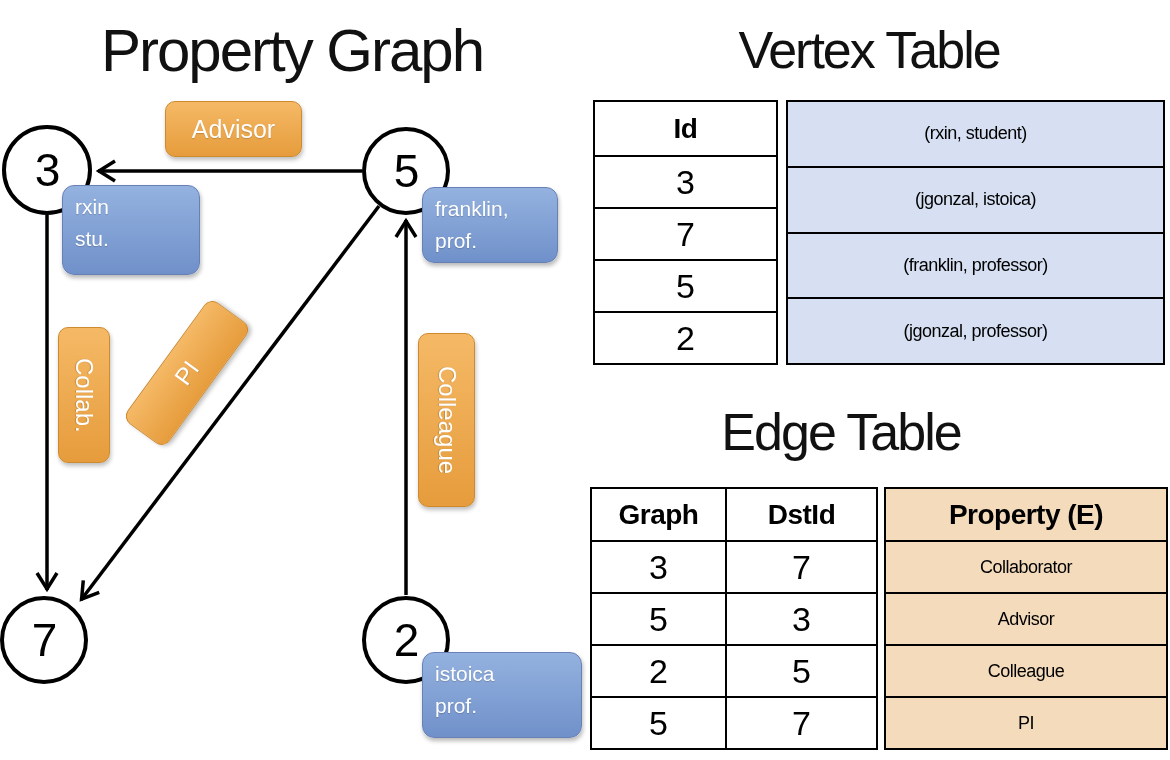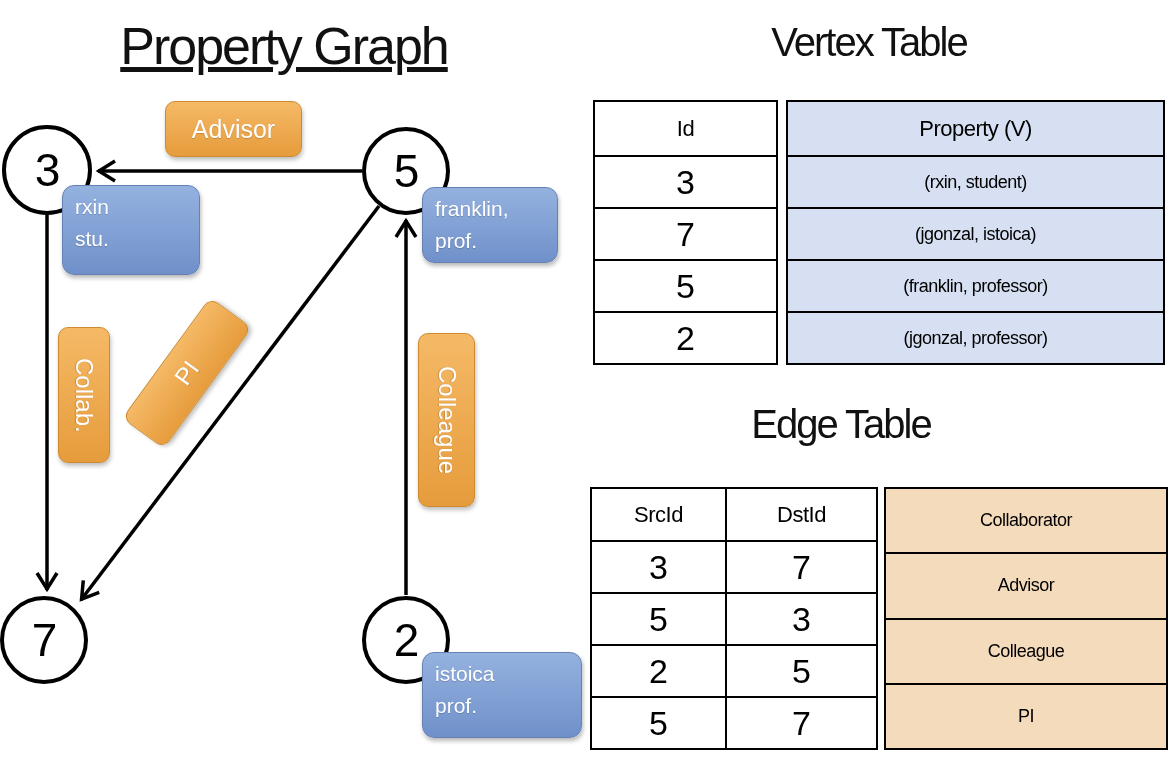--- a/index.html
+++ b/index.html
@@ -4,23 +4,23 @@
 <style>
   :root{
     --orange-top:#F5B966; --orange-bot:#E69C3C; --orange-border:#CE8A2E;
     --blue-top:#94B2DF; --blue-bot:#7090CA; --blue-border:#6780B5;
     --vertex-cell:#D6E0F2; --edge-cell:#F4DBBC; --ink:#111111;
   }
   html,body{margin:0;padding:0;background:#fff;}
   body{font-family:"Liberation Sans", sans-serif; color:#000;}
   #canvas{position:relative;width:1170px;height:760px;background:#fff;overflow:hidden;}
 
-  .title{position:absolute;text-align:center;font-size:40px;letter-spacing:-2px;
+  .title{position:absolute;text-align:center;font-size:52px;letter-spacing:-2px;
          color:var(--ink);font-weight:400;white-space:nowrap;}
-  #graph-title{left:4px;top:16px;width:560px;font-size:52px;text-decoration:underline;}
+  #graph-title{left:12px;top:16px;width:560px;font-size:60px;}
   #vertex-title{left:580px;top:20px;width:578px;}
   #edge-title{left:552px;top:402px;width:578px;}
 
   
   #edges-svg{position:absolute;left:0;top:0;width:560px;height:760px;}
   .gnode{position:absolute;box-sizing:border-box;border:4px solid #000;border-radius:50%;
          background:#fff;display:flex;align-items:center;justify-content:center;
          font-size:46px;letter-spacing:-1px;}
   .pbox{position:absolute;box-sizing:border-box;border-radius:12px;
         background:linear-gradient(180deg,var(--blue-top),var(--blue-bot));
@@ -34,21 +34,21 @@
         border:1px solid var(--orange-border);
         box-shadow:1px 3px 4px rgba(0,0,0,.25);
         color:#fff;display:flex;align-items:center;justify-content:center;
         font-size:25px;text-shadow:0 1px 1px rgba(0,0,0,.18);}
   .elabel.vert{writing-mode:vertical-rl;font-size:24px;}
 
   
   .tblwrap{position:absolute;display:flex;}
   table{border-collapse:collapse;table-layout:fixed;border:1px solid #000;}
   th,td{border:2px solid #000;text-align:center;vertical-align:middle;padding:0;}
-  th{font-size:22px;font-weight:normal;letter-spacing:-0.5px;}
+  th{font-size:28px;font-weight:bold;letter-spacing:-0.5px;}
   td.num{font-size:34px;}
   td.txt{font-size:18px;letter-spacing:-0.5px;}
   .bluecol th,.bluecol td{background:var(--vertex-cell);}
   .tancol th,.tancol td{background:var(--edge-cell);}
 
   #vertex-tables{left:593px;top:100px;gap:8px;}
   #vertex-tables .idcol{width:185px;}
   #vertex-tables .bluecol{width:379px;}
   #vertex-tables th{height:53px;}
   #vertex-tables td{height:50px;}
@@ -127,23 +127,20 @@
       <tr>
         <td class="num">5</td>
           </tr>
       <tr>
         <td class="num">2</td>
           </tr>
     </tbody>
       </table>
     <table class="bluecol">
       <tbody>
-          <tr>
-        <th>Property (V)</th>
-      </tr>
       <tr>
         <td class="txt">(rxin, student)</td>
           </tr>
       <tr>
         <td class="txt">(jgonzal, istoica)</td>
           </tr>
       <tr>
         <td class="txt">(franklin, professor)</td>
           </tr>
       <tr>
@@ -152,21 +149,21 @@
     </tbody>
       </table>
   </div>
 
   <div id="edge-title" class="title">Edge Table</div>
 
   <div id="edge-tables" class="tblwrap">
     <table class="srcdst">
       <tbody>
           <tr>
-        <th class="c1">SrcId</th>
+        <th class="c1">Graph</th>
         <th>DstId</th>
       </tr>
       <tr>
         <td class="num c1">3</td>
         <td class="num">7</td>
           </tr>
       <tr>
         <td class="num c1">5</td>
         <td class="num">3</td>
           </tr>
@@ -175,20 +172,23 @@
         <td class="num">5</td>
           </tr>
       <tr>
         <td class="num c1">5</td>
         <td class="num">7</td>
           </tr>
     </tbody>
       </table>
     <table class="tancol">
       <tbody>
+          <tr>
+        <th>Property (E)</th>
+      </tr>
       <tr>
         <td class="txt">Collaborator</td>
           </tr>
       <tr>
         <td class="txt">Advisor</td>
           </tr>
       <tr>
         <td class="txt">Colleague</td>
           </tr>
       <tr>

